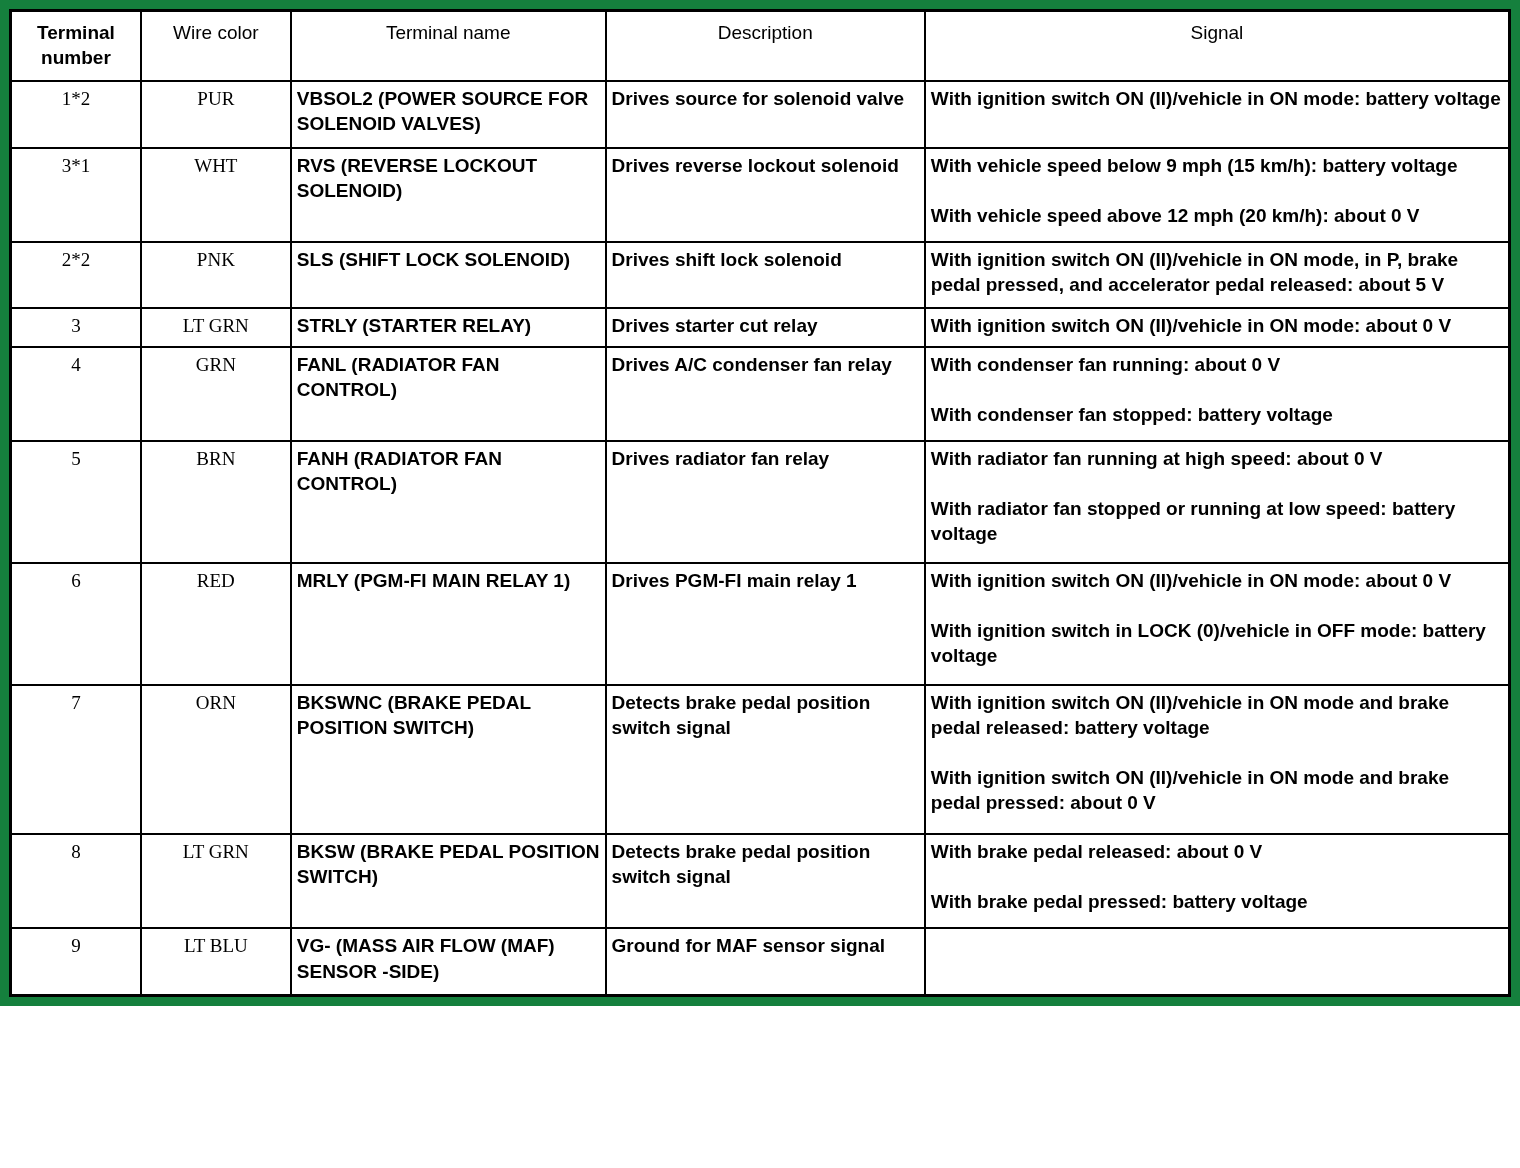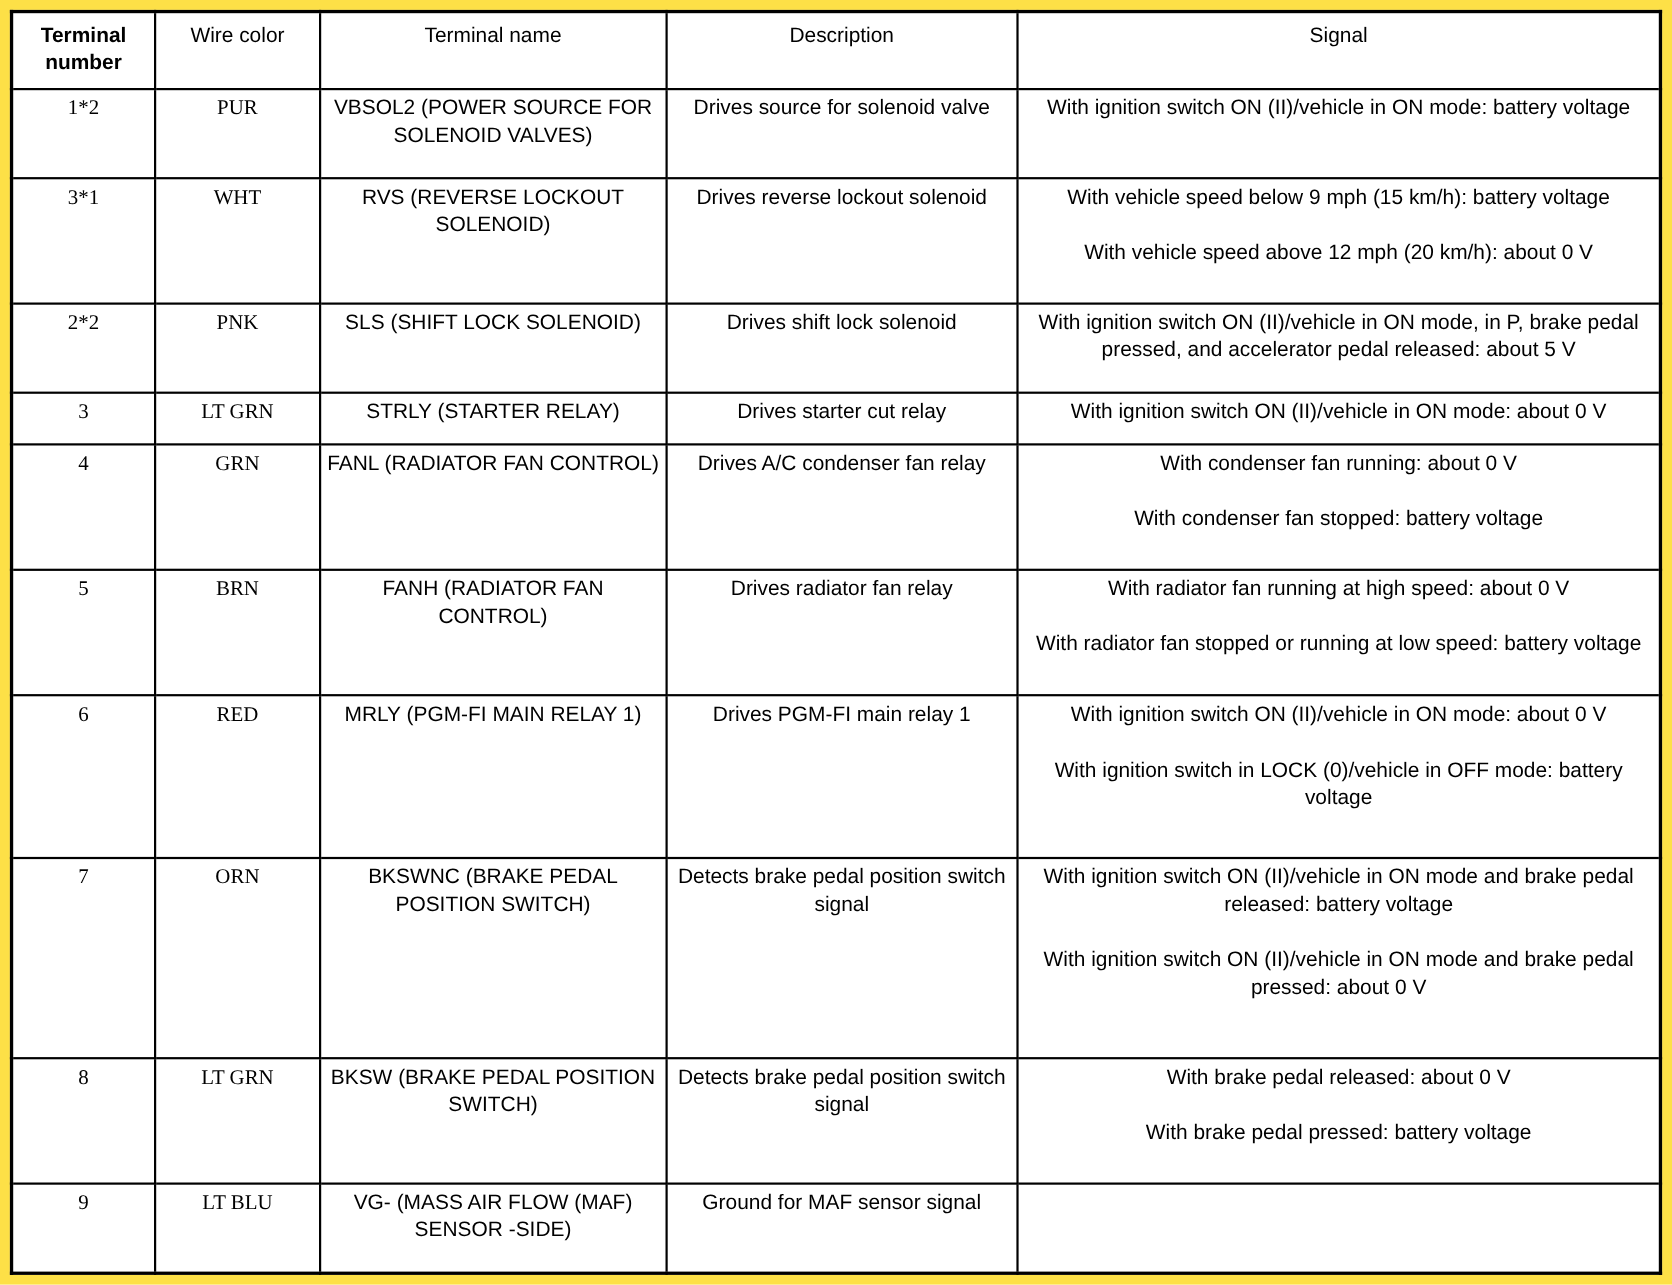--- a/index.html
+++ b/index.html
@@ -4,24 +4,24 @@
 <style>
   html, body {
     margin: 0;
     padding: 0;
     background: #ffffff;
     font-family: "Liberation Sans", "DejaVu Sans", sans-serif;
     color: #000000;
   }
   .page {
     width: 1520px;
-    height: 1168px;
+    height: 1006px;
     box-sizing: border-box;
     padding: 9px;
-    background: #fde047;
+    background: #15803d;
   }
   table.terminal-table {
     width: 100%;
     height: 100%;
     border-collapse: collapse;
     table-layout: fixed;
     border: 3px solid #000000;
     background: #ffffff;
   }
   col.c-terminal { width: 8.7%; }
@@ -43,21 +43,21 @@
   thead th {
     font-weight: normal;
     text-align: center;
     padding-top: 8px;
     padding-bottom: 10px;
   }
   thead th.bold {
     font-weight: bold;
   }
   td.center { text-align: center; font-family: Liberation Serif, serif; }
-  td.left   { text-align: center; }
+  td.left   { text-align: left; font-weight: bold; }
 </style>
 </head>
 <body>
 
 <div class="page">
   <table class="terminal-table">
     <colgroup>
       <col class="c-terminal">
       <col class="c-wire">
       <col class="c-name">

